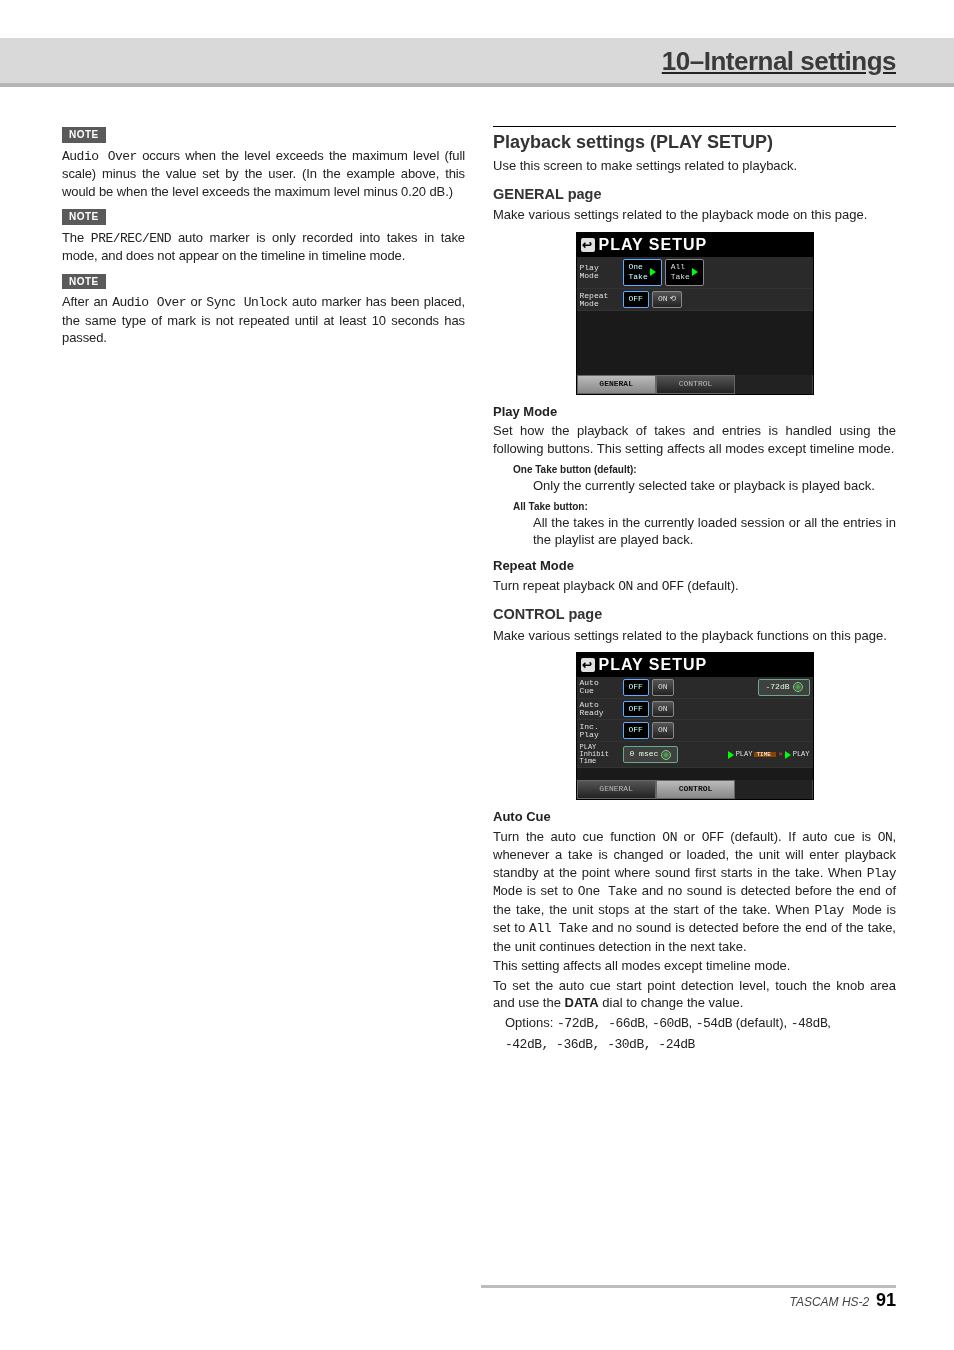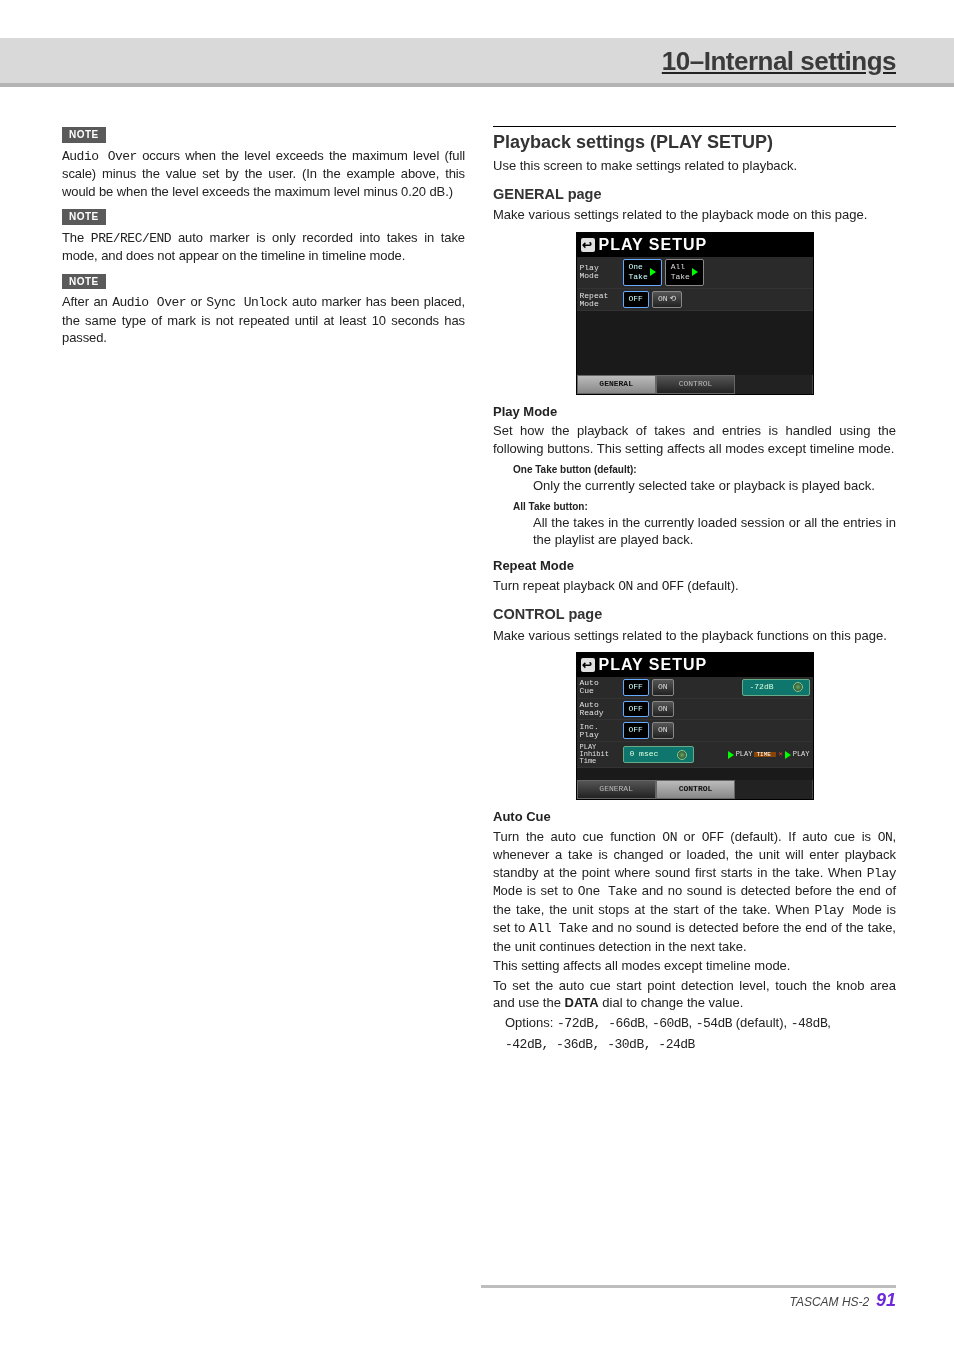--- a/index.html
+++ b/index.html
@@ -82,41 +82,41 @@
     padding: 1px 4px;
     font-family: Arial, sans-serif;
     letter-spacing: 1px;
   }
   .sc-arrow { width: 14px; height: 14px; background:#e0e0e0; color:#000; display:inline-flex; align-items:center; justify-content:center; border-radius:2px; margin-right:4px; font-size:12px;}
   .sc-row { display:flex; align-items:center; padding:2px 3px; gap:3px; border-bottom:1px solid #333; background:#2a2a2a;}
   .sc-label { width:40px; font-size:8px; line-height:1; }
   .sc-btn { background:linear-gradient(#555,#222); border:1px solid #888; padding:2px 5px; font-size:8px; color:#ddd; border-radius:2px; display:inline-flex; align-items:center; gap:2px; }
   .sc-btn.sel { background:#000000; border-color:#6af; color:#cff; }
   .sc-btn.high { background:#000000; }
-  .sc-knob { background:#0f766e; border:1px solid #6a8; padding:2px 6px; font-size:8px; color:#dfd; border-radius:2px; display:inline-flex; align-items:center; gap:19px;}
+  .sc-knob { background:#404040; border:1px solid #6a8; padding:2px 6px; font-size:8px; color:#dfd; border-radius:2px; display:inline-flex; align-items:center; gap:3px;}
   .sc-knob .dial { width:10px; height:10px; border-radius:50%; background:radial-gradient(#6a6,#232); border:1px solid #8c8; }
   .sc-spacer { flex:1; }
   .sc-body-fill { height: 64px; background:#1a1a1a; }
   .sc-tabs { display:flex; background:#444; }
   .sc-tab { flex:1; text-align:center; padding:3px 0; font-size:8px; background:linear-gradient(#555,#222); border:1px solid #666; color:#bbb;}
   .sc-tab.active { background:linear-gradient(#bbb,#888); color:#111; font-weight:700; }
   .sc-play-icon { border-left:6px solid #0f0; border-top:4px solid transparent; border-bottom:4px solid transparent; width:0; height:0;}
   .sc-inhibit { display:flex; align-items:center; gap:2px; font-size:7px; }
   .sc-inhibit .bar { height:5px; background:#884400; width:22px; position:relative;}
   .sc-inhibit .bar::after{content:"TIME"; position:absolute; font-size:6px; color:#fff; left:2px; top:-1px;}
   .sc-inhibit .x { color:#f44; font-weight:700;}
   .footer {
     position: absolute;
     left: 0; right: 58px;
     bottom: 38px;
     text-align: right;
     font-size: 12px;
     color: #444;
   }
-  .footer .pg { font-size: 18px; font-weight:700; font-style: italic; color:#6d28d9;}
+  .footer .pg { font-size: 18px; font-weight:700; color:#000000;}
   .footer .model { font-style: italic; }
   .foot-rule { position:absolute; right:58px; bottom:62px; width:415px; height:3px; background:#bdbdbd;}
 </style>
 </head>
 <body>
 
 <div class="header-bar">
   <h1>10–Internal settings</h1>
 </div>
 <div class="header-accent"></div>

